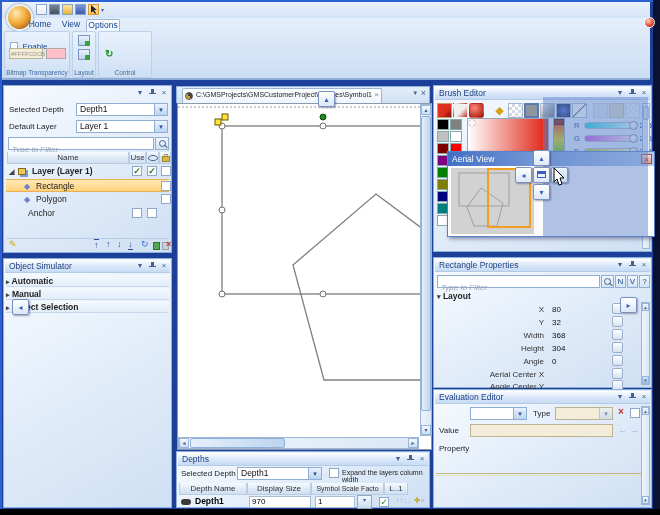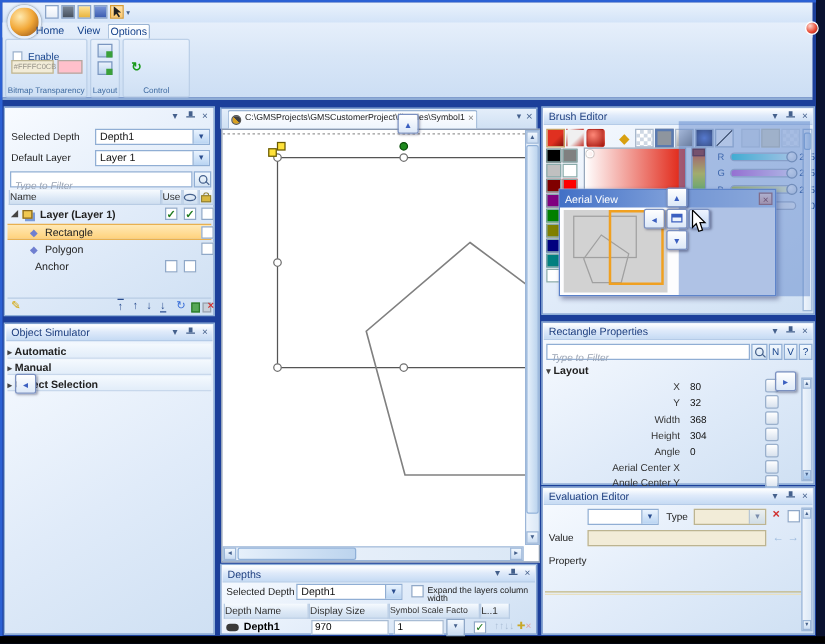--- a/index.html
+++ b/index.html
@@ -28,21 +28,21 @@
 .pin::after{content:"";position:absolute;left:2px;top:5px;width:7px;height:1px;background:#44608c;}
 .combo{position:absolute;background:#fff;border:1px solid #90aed4;font-size:8.5px;line-height:11px;padding-left:3px;color:#111;}
 .dd{position:absolute;right:0;top:0;bottom:0;width:13px;background:linear-gradient(#e9f3fe,#b9d4f2);border-left:1px solid #90aed4;color:#2a4d8f;font-size:7px;text-align:center;}
 .cb{position:absolute;width:10px;height:10px;background:#fff;border:1px solid #8fa8c8;font-size:9px;line-height:8px;text-align:center;color:#1f7a1f;}
 .filterbox{position:absolute;background:#fff;border:1px solid #90aed4;}
 .filterbox input{width:100%;height:100%;border:none;outline:none;font-size:8px;padding-left:3px;background:transparent;}
 .filterbox input::placeholder{color:#9aa4b4;font-style:italic;}
 .mag{position:relative;width:10px;height:10px;}
 .mag::before{content:"";position:absolute;left:1px;top:1px;width:5px;height:5px;border:1px solid #44608c;border-radius:50%;}
 .mag::after{content:"";position:absolute;left:6px;top:7px;width:4px;height:1px;background:#44608c;transform:rotate(45deg);}
-.hdr{background:linear-gradient(#f6fafe,#dce8f6 60%,#cfdff0);border:1px solid #b8cce4;border-top:none;font-size:8px;color:#333;text-align:left;}
+.hdr{background:linear-gradient(#f6fafe,#dce8f6 60%,#cfdff0);border:1px solid #b8cce4;border-top:none;font-size:8px;color:#333;text-align:center;}
 .treerow{position:absolute;left:2px;right:2px;height:13px;font-size:8.5px;color:#222;line-height:13px;}
 .diamond{color:#6f7fd0;font-size:8px;}
 .eye{position:relative;width:10px;height:10px;display:inline-block;}
 .eye::before{content:"";position:absolute;left:0;top:3px;width:8px;height:4px;border:1px solid #44608c;border-radius:50%;}
 .lockico{position:relative;width:9px;height:10px;display:inline-block;}
 .lockico::before{content:"";position:absolute;left:2px;top:1px;width:4px;height:4px;border:1px solid #8a7a30;border-bottom:none;border-radius:3px 3px 0 0;}
 .lockico::after{content:"";position:absolute;left:0;top:4px;width:8px;height:5px;background:#d8b840;border:1px solid #8a7a30;}
 .simitem{position:absolute;left:2px;right:2px;height:12px;font-size:8.5px;font-weight:bold;color:#222;line-height:12px;border-bottom:1px solid #c8d8ec;background:linear-gradient(#f4f9fe,#e2edf9);}
 .sb{background:linear-gradient(90deg,#eef4fc,#dbe8f6);border:1px solid #9cb6d8;}
 .sbbtn{position:absolute;background:linear-gradient(#f2f8fe,#cadcf2);border:1px solid #9cb6d8;color:#44608c;text-align:center;}
@@ -51,21 +51,21 @@
 .propname{position:absolute;font-size:8px;color:#333;text-align:right;}
 .propval{position:absolute;font-size:8px;color:#111;}
 .propcb{position:absolute;width:11px;height:11px;background:linear-gradient(#ffffff,#d8e2ee);border:1px solid #9ab0cc;border-radius:2px;}
 .slider{position:absolute;height:7px;border:1px solid #aab4c4;border-radius:4px;}
 .sthumb{position:absolute;top:-2px;width:9px;height:9px;border-radius:50%;background:radial-gradient(circle at 35% 30%,#fff,#cfd8e4);border:1px solid #8092a8;}
 .tbtn{width:15px;height:15px;border:1px solid transparent;position:relative;}
 .swatchwrap{position:absolute;display:flex;flex-wrap:wrap;width:30px;}
 .swatch{width:12px;height:11px;border:1px solid #8aa;margin:0 1px 1px 0;}
 .beige{background:#f2ecd8;border:1px solid #bcb491;}
 .gray-txt{color:#98948a;}
-.aerial{position:absolute;left:447px;top:151px;width:174px;height:86px;background:#fdfdfe;border:1px solid #5a80c8;box-shadow:2px 2px 4px rgba(0,0,60,.4);z-index:50;}
+.aerial{position:absolute;left:447px;top:151px;width:208px;height:86px;background:#fdfdfe;border:1px solid #5a80c8;box-shadow:2px 2px 4px rgba(0,0,60,.4);z-index:50;}
 .aerialtitle{position:absolute;left:0;top:0;right:0;height:14px;background:linear-gradient(90deg,#4270c6,#b6cbec);color:#fff;font-size:8.5px;line-height:14px;padding-left:4px;}
 .overlay{position:absolute;left:543px;top:97px;width:105px;height:140px;background:rgba(98,136,204,.5);z-index:60;}
 .edgebox{z-index:72;}
 svg{display:block;}
 </style>
 </head>
 <body>
 
 <div class="frame"></div>
 <div class="abs" style="left:653px;top:0;width:7px;height:515px;background:linear-gradient(90deg,#14securely 0%);background:#0a1230;"></div>

